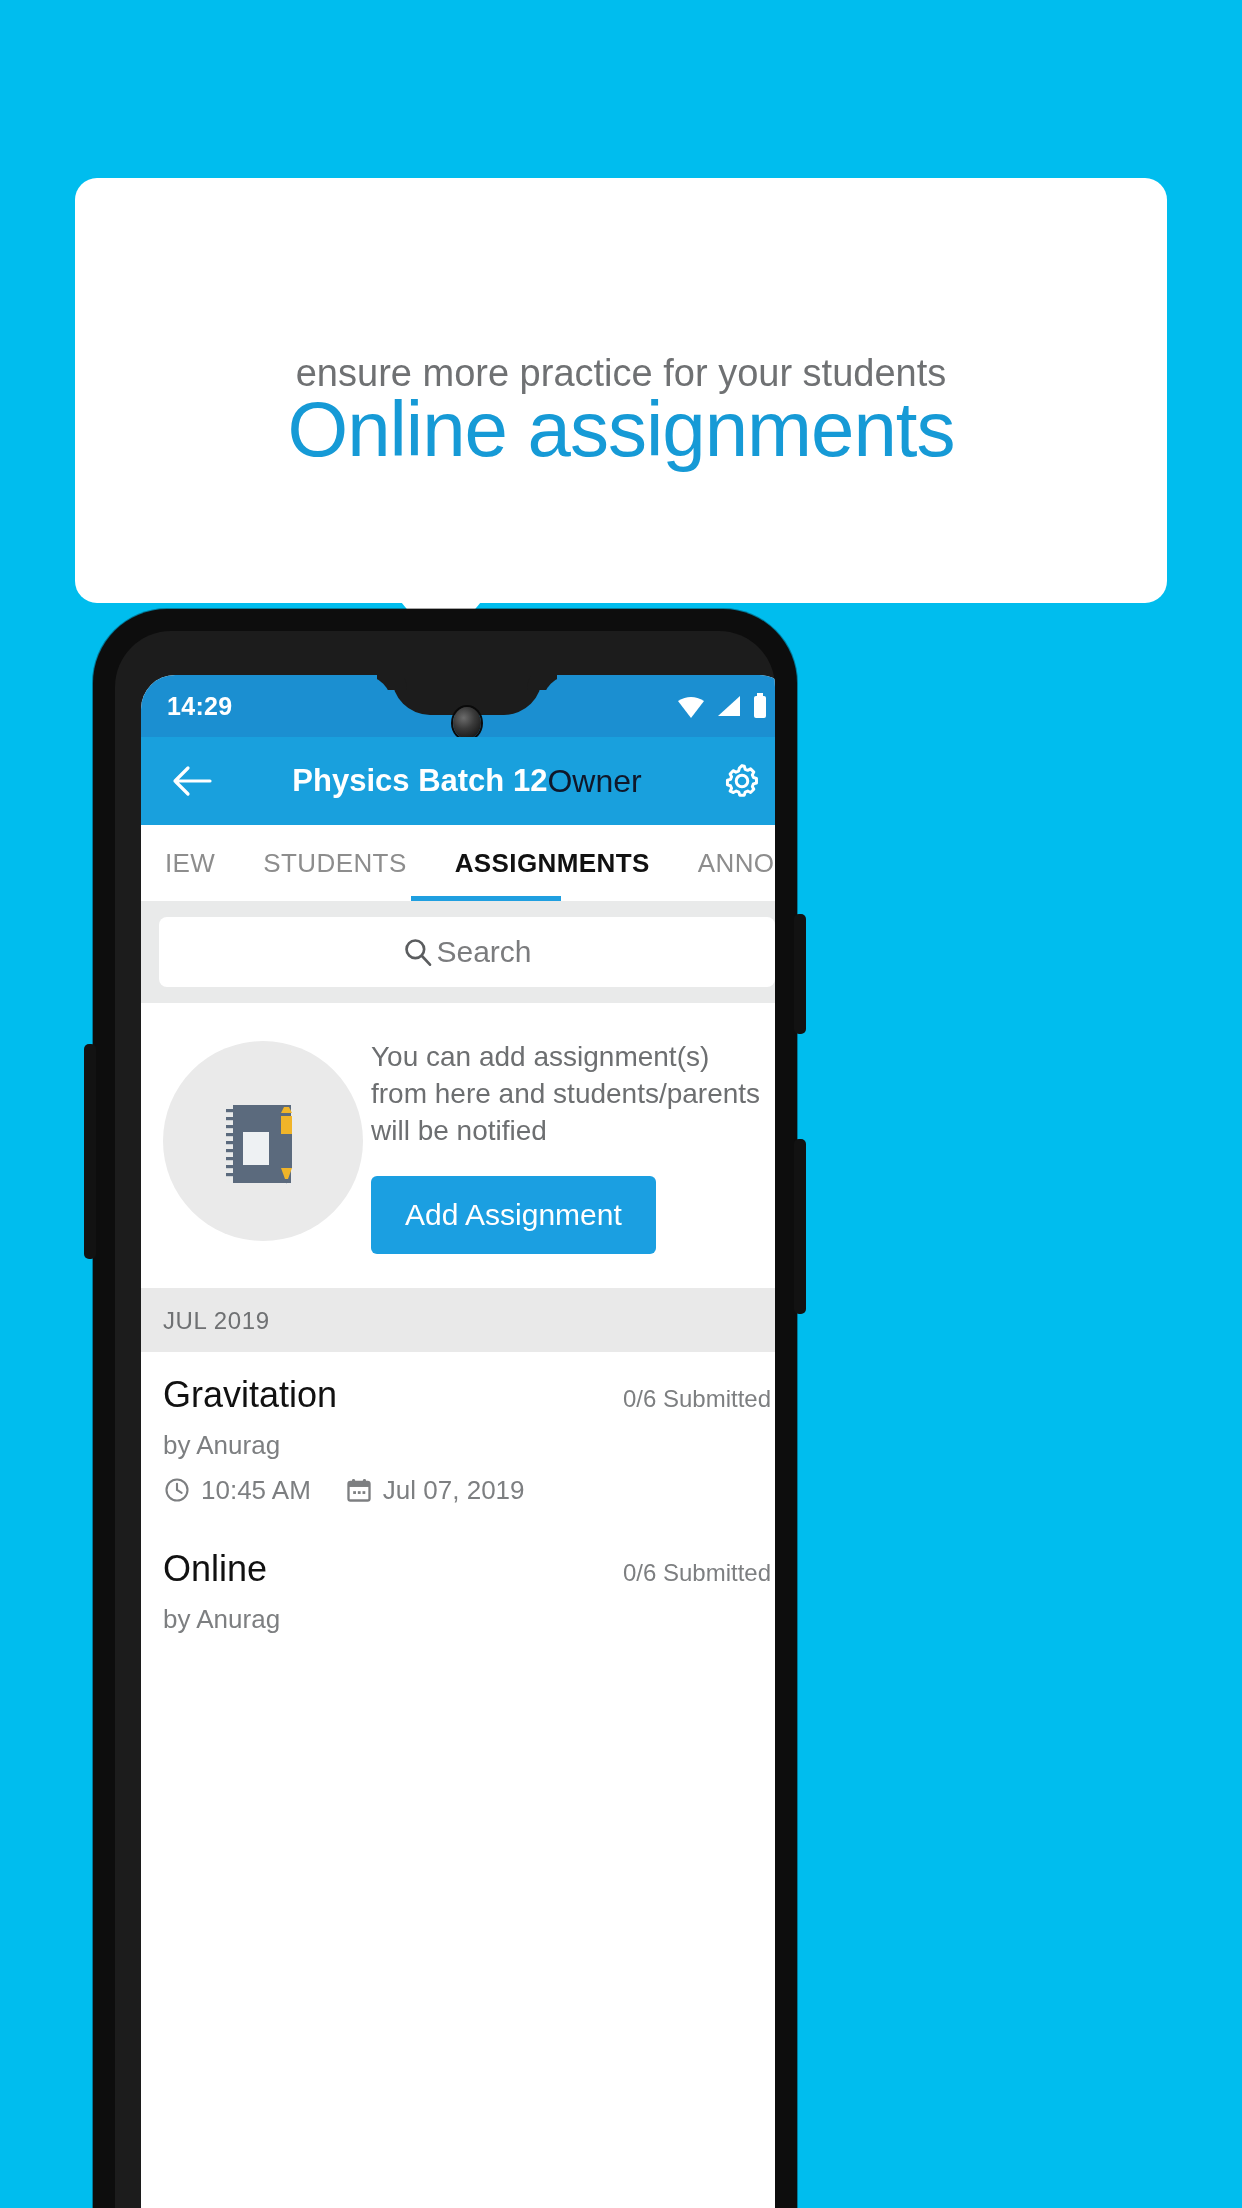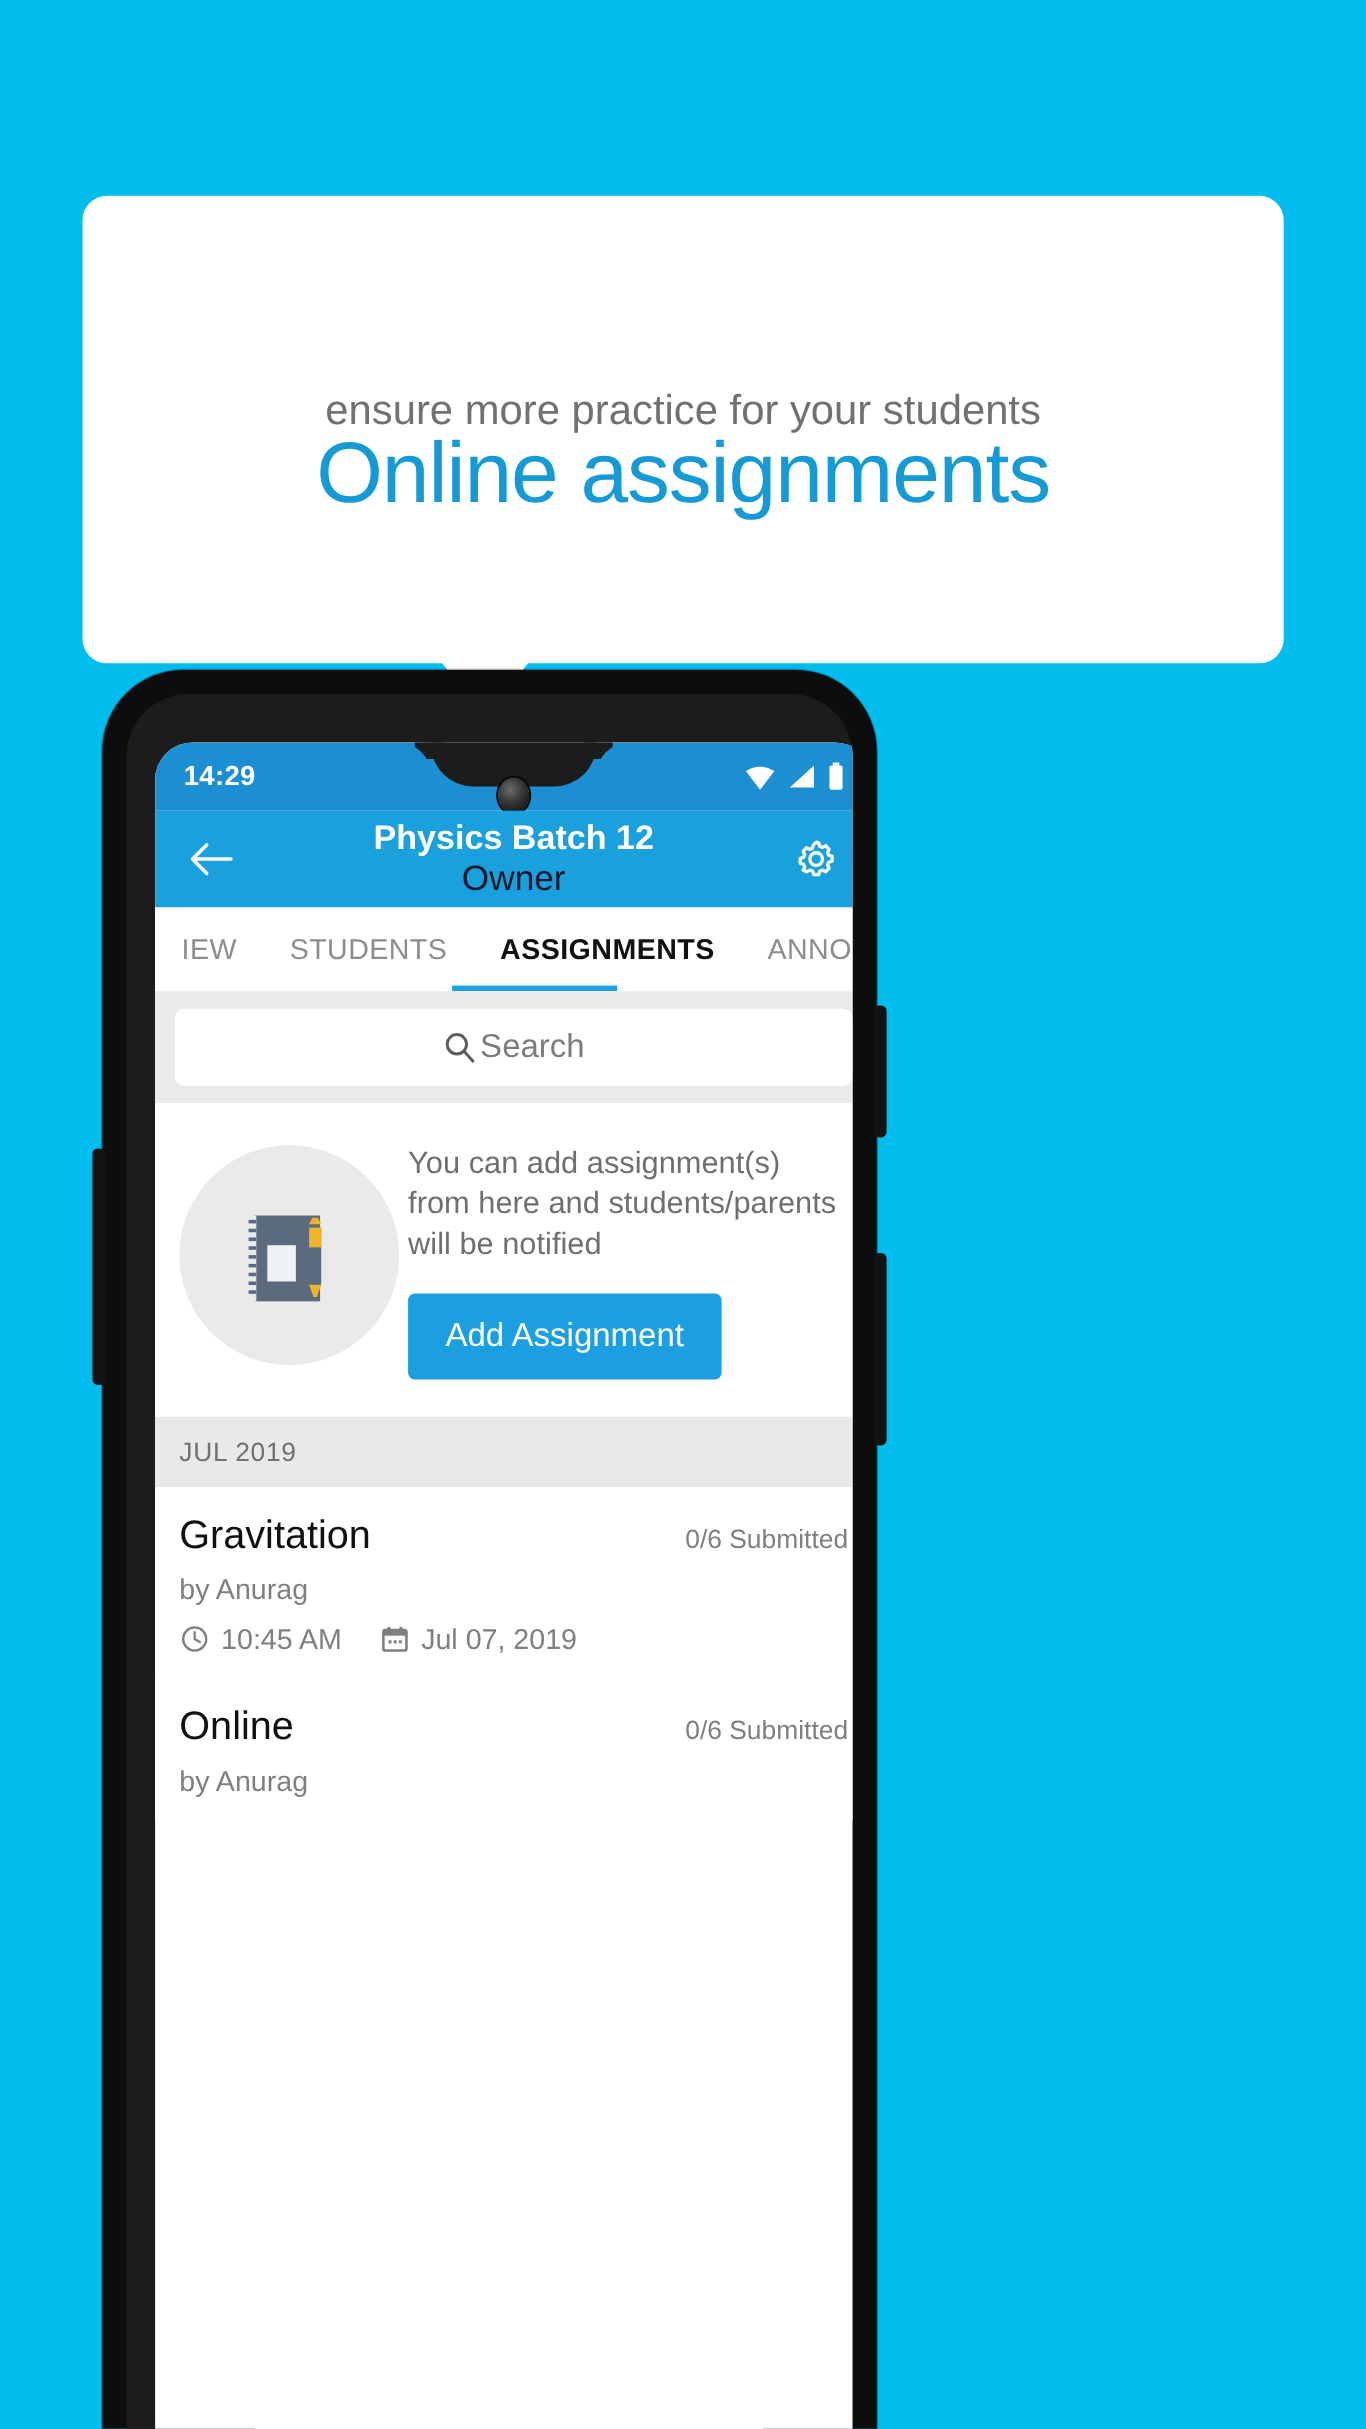--- a/index.html
+++ b/index.html
@@ -133,21 +133,21 @@
   }
   #back-button, #settings-button {
     width:58px; height:58px;
     display:flex; align-items:center; justify-content:center;
     flex:0 0 auto;
     cursor:pointer;
   }
   #app-bar-titles {
     flex:1 1 auto;
     display:flex;
-    flex-direction:column;
+    flex-direction:row;
     align-items:center;
     justify-content:center;
     line-height:1.12;
   }
   #app-bar-title { color:#fff; font-size:31px; font-weight:700; white-space:nowrap; }
   #app-bar-subtitle { color:#0f172a; font-size:32px; font-weight:400; margin-top:2px; }
 
   
   #tab-bar {
     position:relative;

